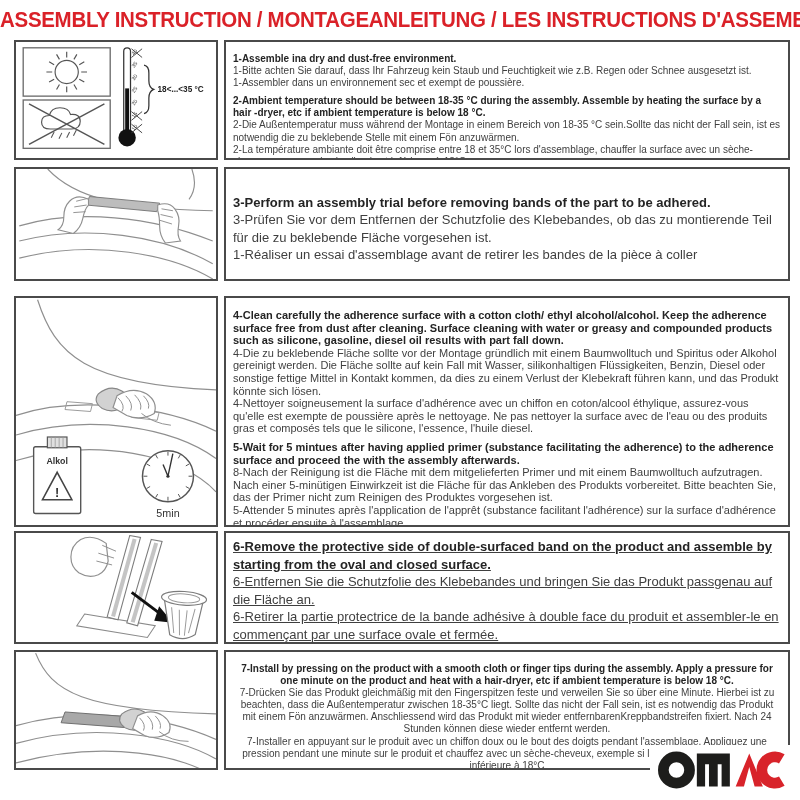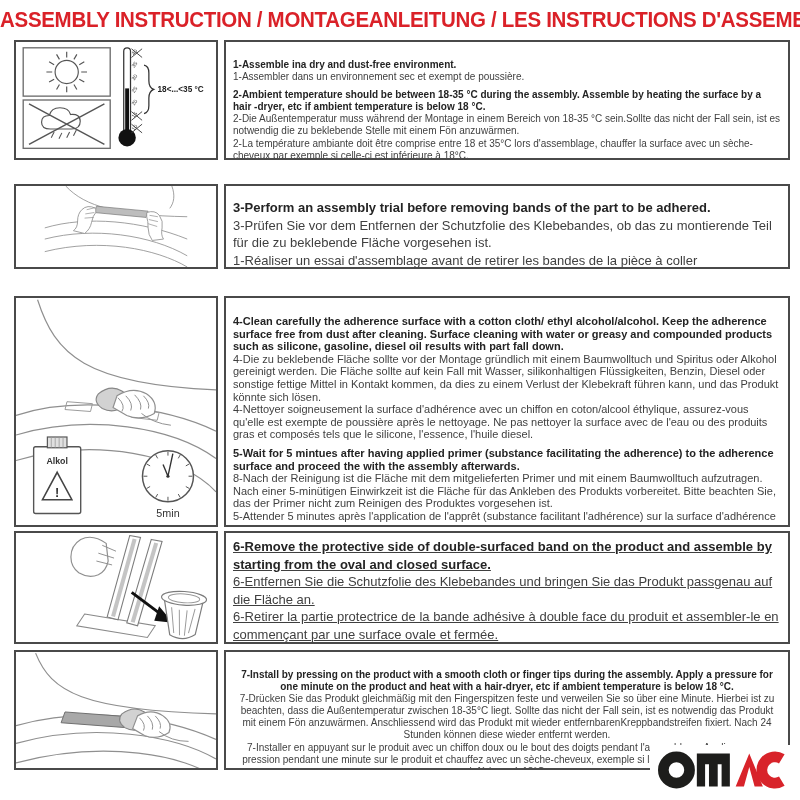--- a/index.html
+++ b/index.html
@@ -12,24 +12,24 @@
     position:absolute;top:6px;left:0;width:800px;text-align:center;
     font-size:20.5px;font-weight:800;color:#da2128;letter-spacing:-0.3px;
     transform:scaleY(1.08);transform-origin:top center;white-space:nowrap;
   }
   .icon-box{
     position:absolute;left:14px;width:204px;border:2px solid #4a4a4a;
     box-sizing:border-box;background:#fff;overflow:hidden;
   }
   .text-box{
     position:absolute;left:224px;width:566px;border:2px solid #4a4a4a;
-    box-sizing:border-box;background:#fff;padding:17px 7px 2px 7px;overflow:hidden;
+    box-sizing:border-box;background:#fff;padding:11px 7px 2px 7px;overflow:hidden;
   }
   .r1{top:40px;height:120px;}
-  .r2{top:184px;height:85px;}
+  .r2{top:167px;height:114px;}
   .r3{top:296px;height:231px;}
   .r4{top:531px;height:113px;}
   .r5{top:650px;height:120px;text-align:center;}
   .small{font-size:10px;line-height:12.1px;}
   .small2{font-size:11px;line-height:12.6px;}
   .mid{font-size:13px;line-height:17.5px;}
   .en{font-weight:bold;color:#242424;}
   .sect{margin-bottom:6px;}
   .sect:last-child{margin-bottom:0;}
   .vcenter{display:flex;flex-direction:column;justify-content:center;}
@@ -78,20 +78,21 @@
         <path d="M118,85 L129,94 M129,85 L118,94"></path>
       </g>
       <path d="M131,24 q5,1 5,8 v8 q0,7 5,9 q-5,2 -5,9 v8 q0,7 -5,8" fill="none" stroke="#333" stroke-width="1.3"></path>
       <text x="145" y="52" font-size="8.5" font-weight="bold" fill="#222">18&lt;...&lt;35 °C</text>
     </g>
   </svg>
 </div>
 <div class="text-box r1 small">
   <div class="sect">
     <div class="en">1-Assemble ina dry and dust-free environment.</div>
+    <div>1-Bitte achten Sie darauf, dass Ihr Fahrzeug kein Staub und Feuchtigkeit wie z.B. Regen oder Schnee ausgesetzt ist.</div>
     <div>1-Assembler dans un environnement sec et exempt de poussière.</div>
   </div>
   <div class="sect">
     <div class="en">2-Ambient temperature should be between 18-35 °C  during the assembly. Assemble by heating the surface by a hair -dryer, etc if ambient temperature is below 18 °C.</div>
     <div>2-Die Außentemperatur muss während der Montage in einem Bereich von 18-35 °C  sein.Sollte das nicht der Fall sein, ist es notwendig die zu beklebende Stelle mit einem Fön anzuwärmen.</div>
     <div>2-La température ambiante doit être comprise entre 18 et 35°C lors d'assemblage, chauffer la surface avec un sèche-cheveux par exemple si celle-ci est inférieure à 18°C.</div>
   </div>
 </div>
 
 <div class="icon-box r2">

